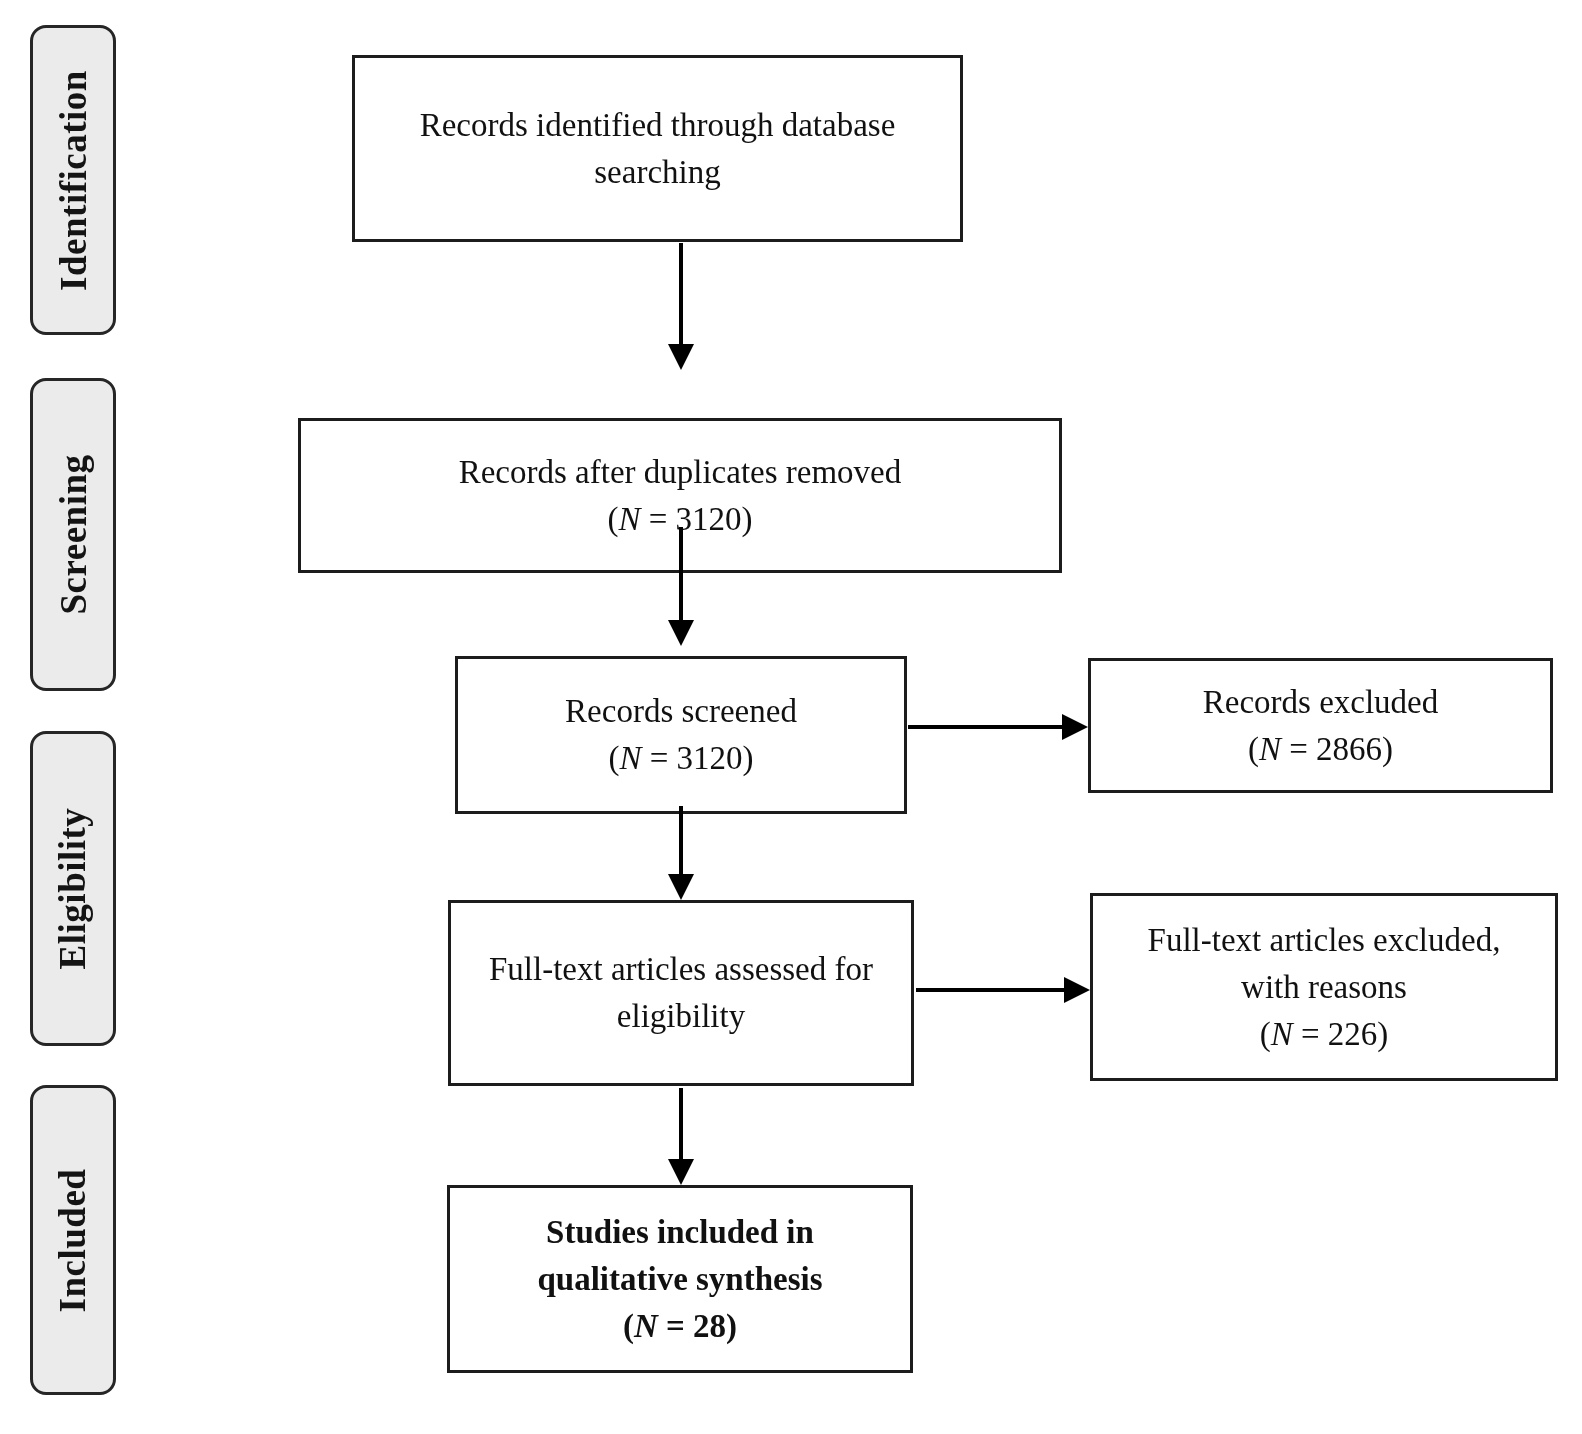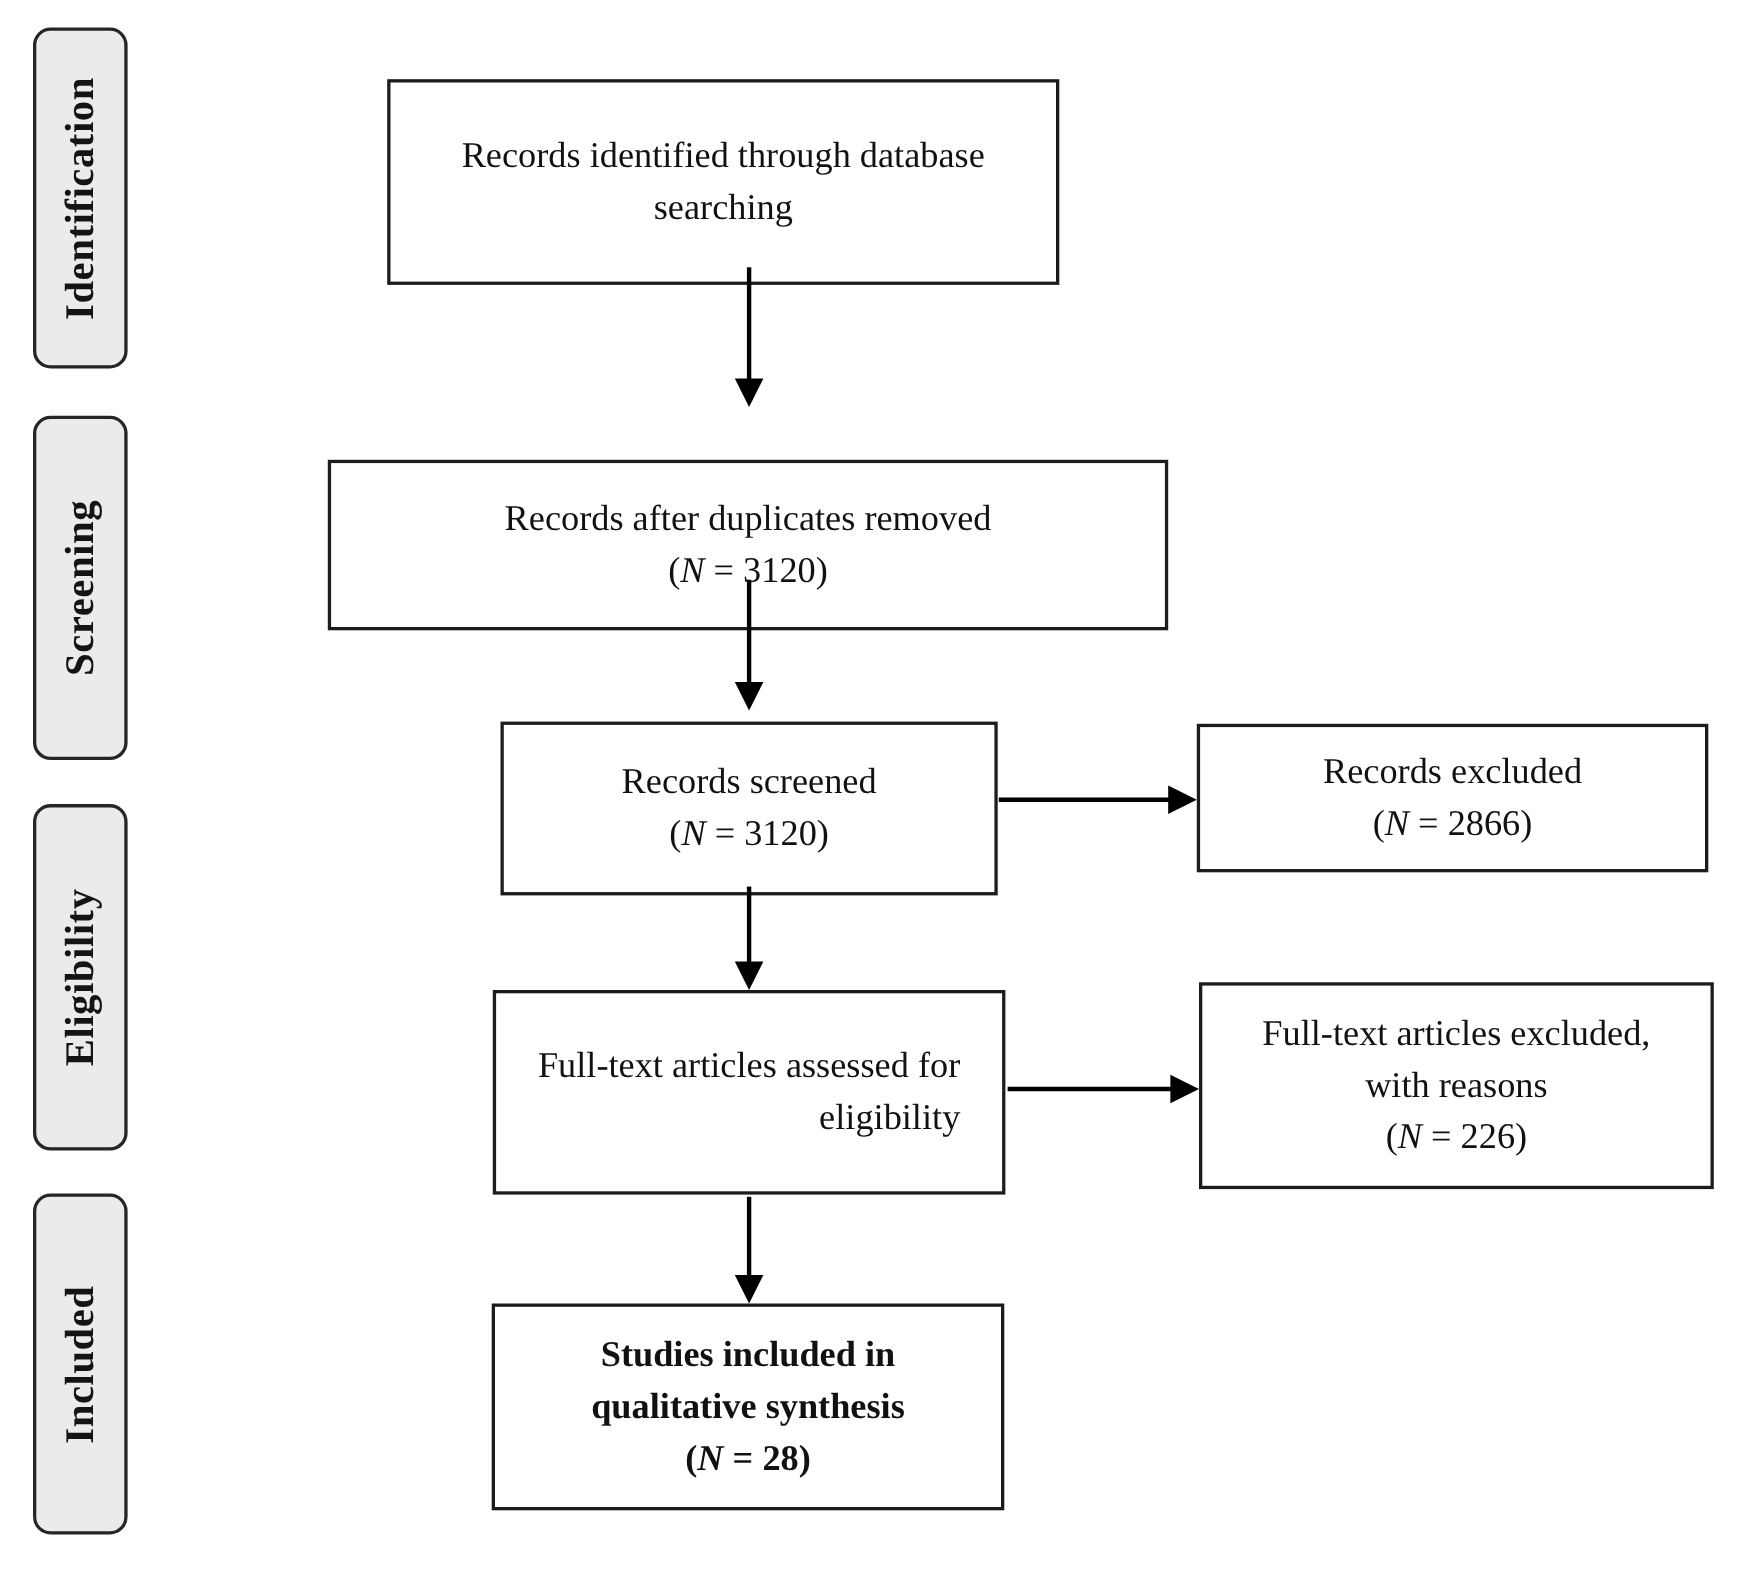--- a/index.html
+++ b/index.html
@@ -46,25 +46,25 @@
     box-sizing: border-box;
     display: flex;
     align-items: center;
     justify-content: center;
     text-align: center;
   }
   .box-lines { font-size: 33px; line-height: 47px; }
   .line { display: block; }
   .nvar { font-style: italic; }
 
-  #box-records-identified { left: 352px;  top: 72px;   width: 611px; height: 187px; }
+  #box-records-identified { left: 352px;  top: 55px;   width: 611px; height: 187px; }
   #box-duplicates-removed { left: 298px;  top: 370px;  width: 764px; height: 155px; margin-top: 48px; }
   #box-records-screened   { left: 455px;  top: 656px;  width: 452px; height: 158px; }
   #box-records-excluded   { left: 1088px; top: 658px;  width: 465px; height: 135px; }
-  #box-fulltext-assessed  { left: 448px;  top: 900px;  width: 466px; height: 186px; text-align: right; }
+  #box-fulltext-assessed  { left: 448px;  top: 900px;  width: 466px; height: 186px; }
   #box-fulltext-excluded  { left: 1090px; top: 893px;  width: 468px; height: 188px; text-align: center; }
   #box-studies-included   { left: 447px;  top: 1185px; width: 466px; height: 188px; font-weight: bold; }
 
   svg.arrows {
     position: absolute;
     left: 0; top: 0;
     pointer-events: none;
   }
 </style>
 </head>

